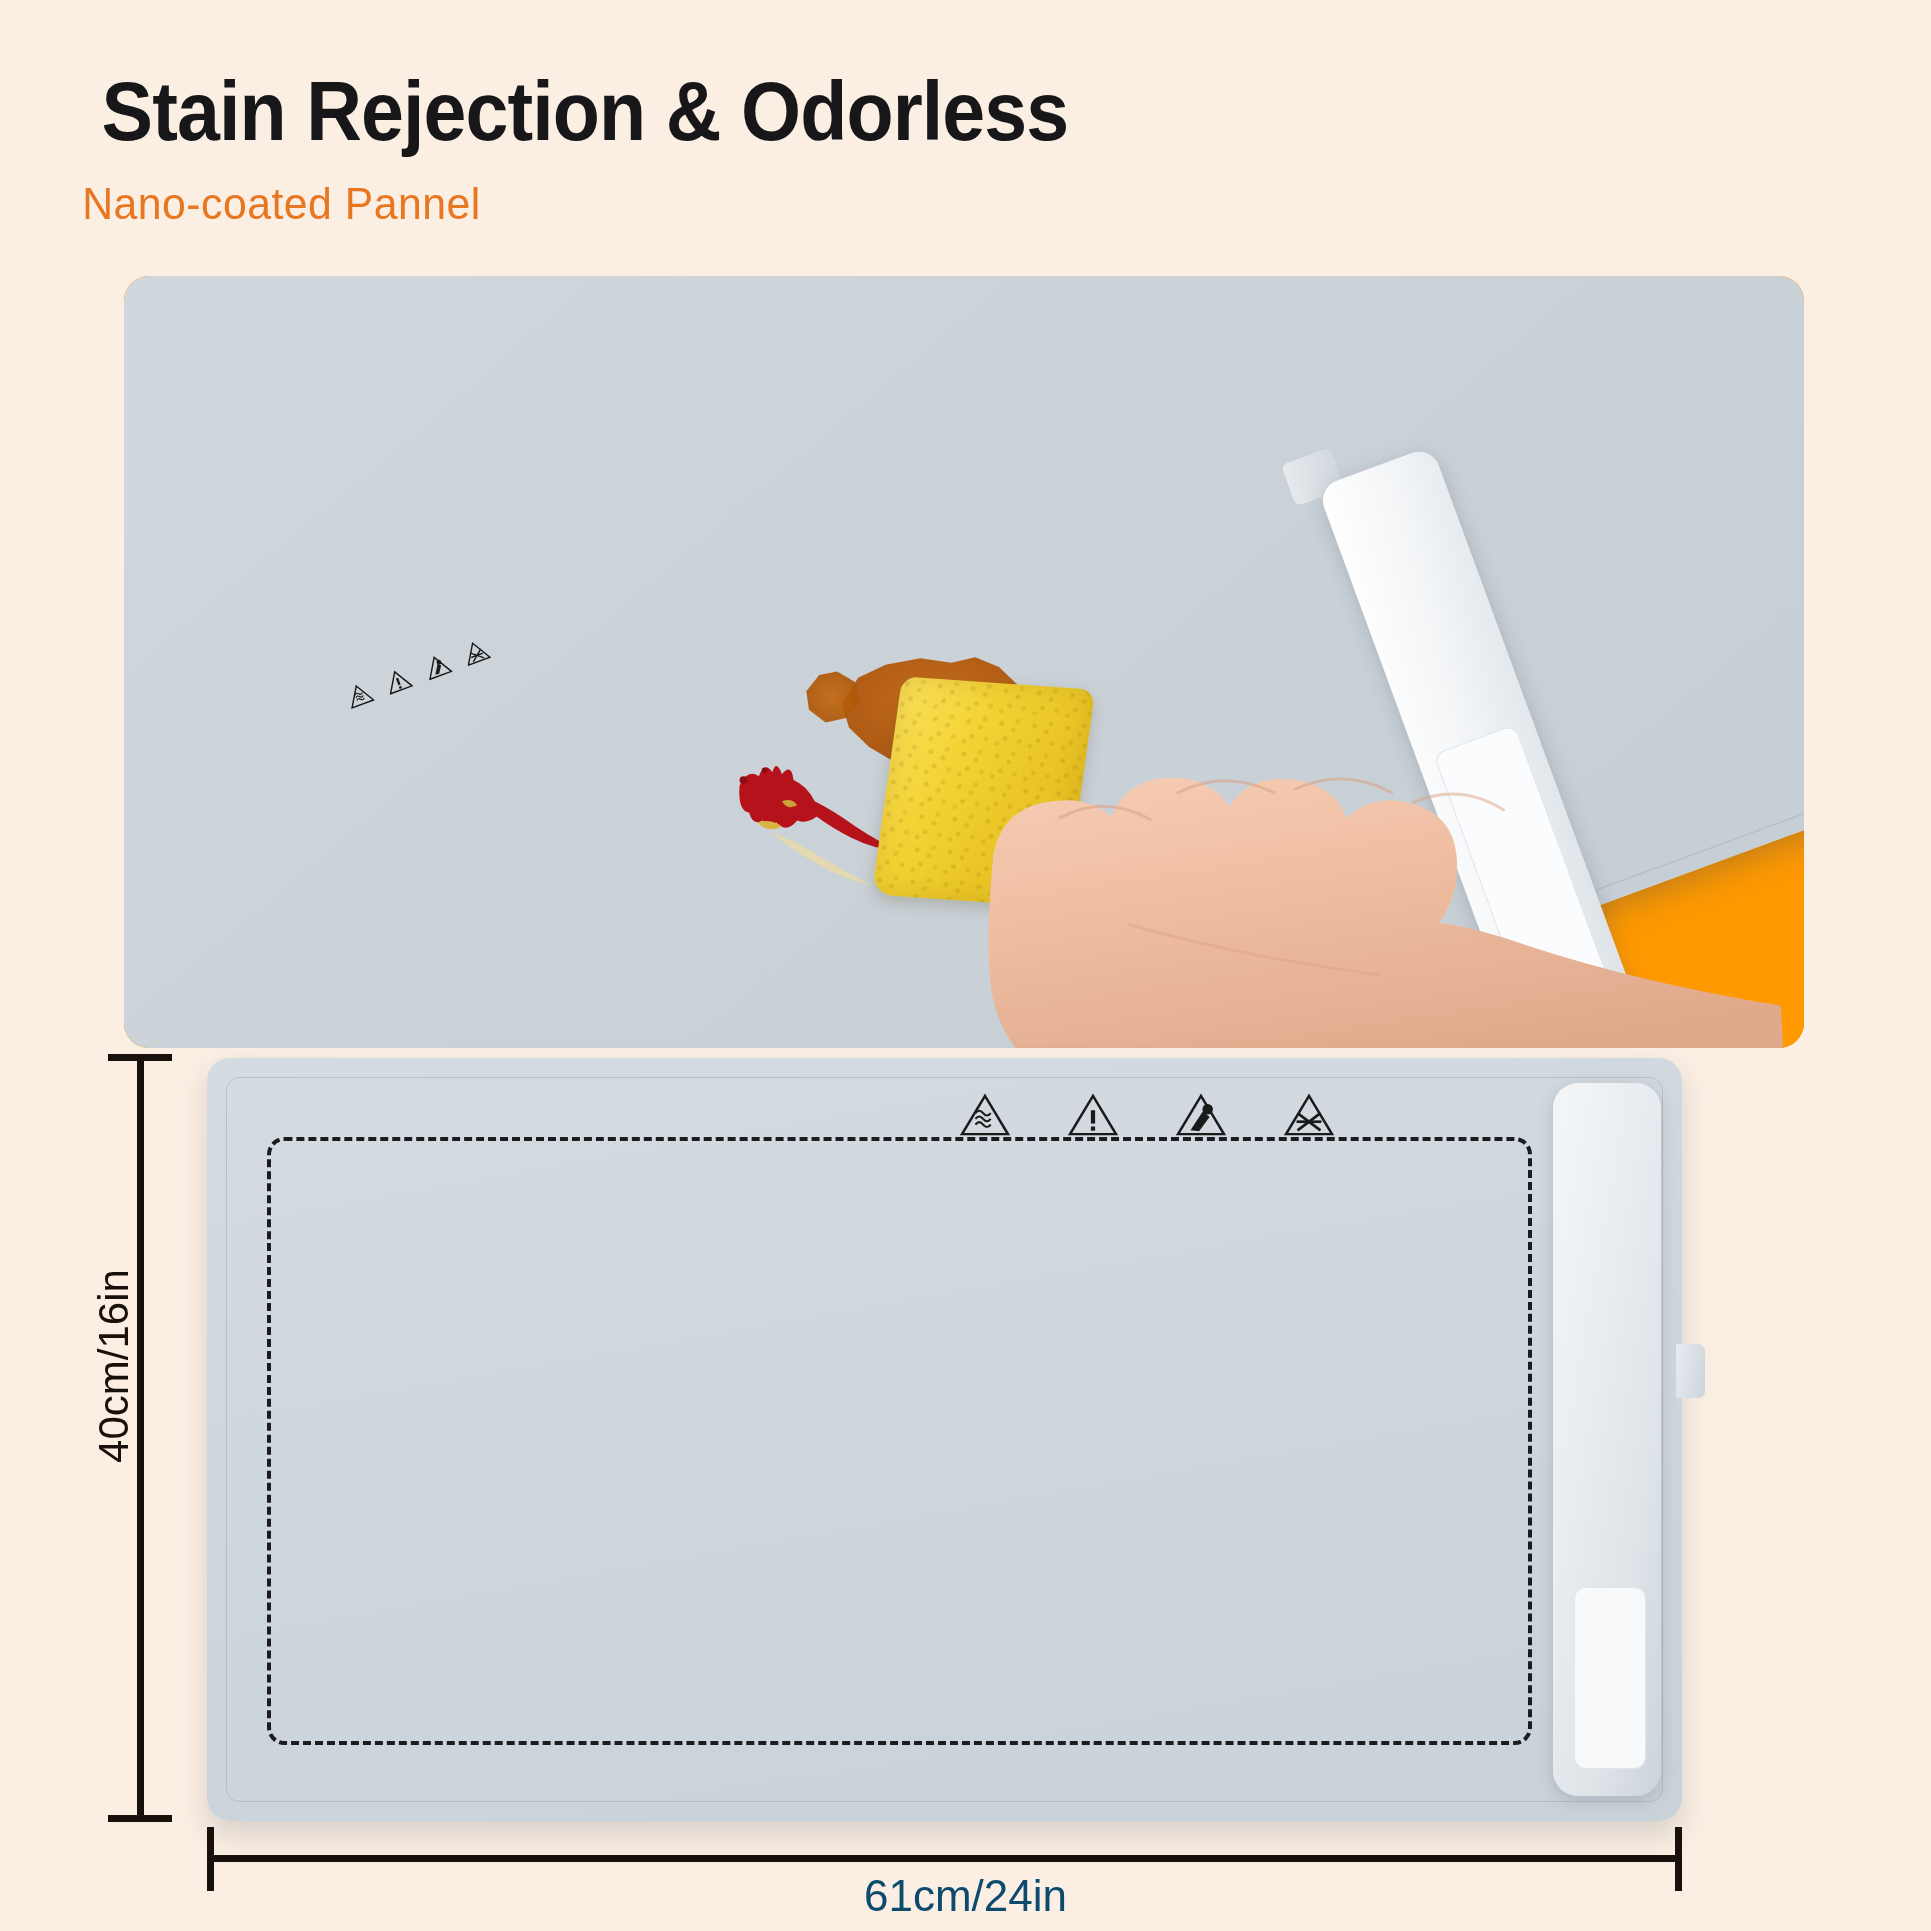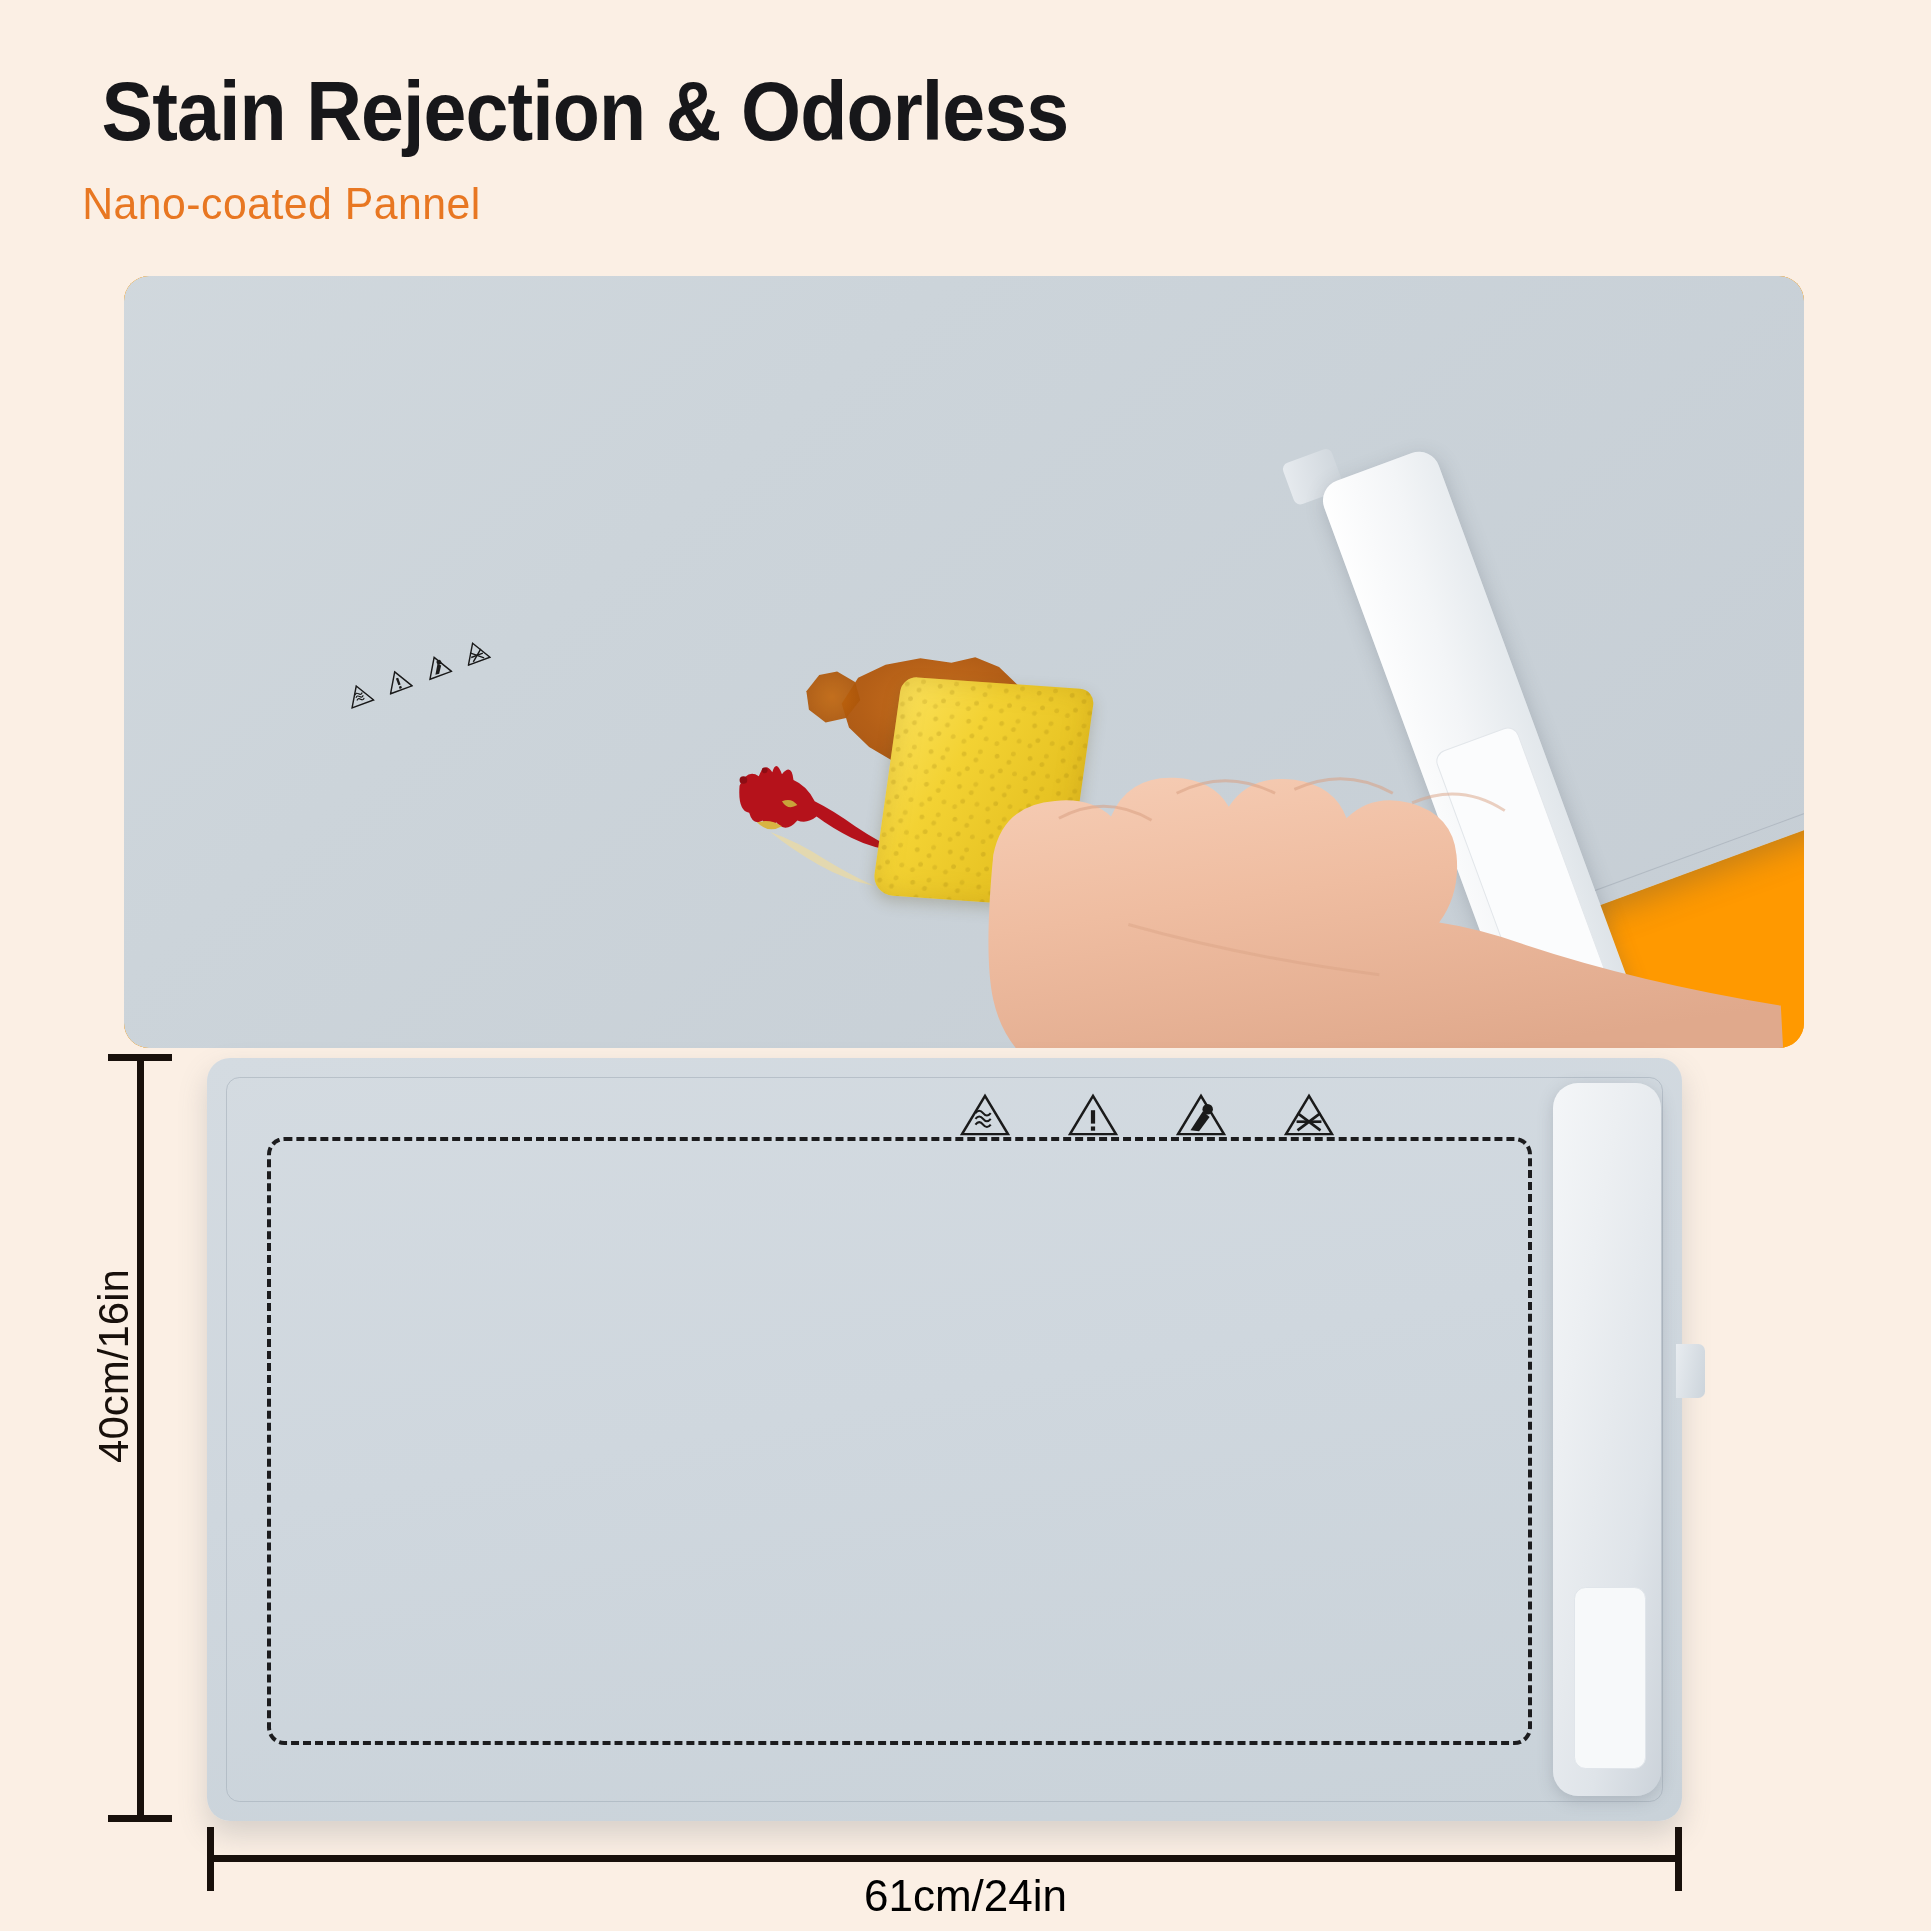--- a/index.html
+++ b/index.html
@@ -311,21 +311,21 @@
   #dim-cap-left { left: 207px; }
   #dim-cap-right { left: 1675px; }
 
   #dim-label-width {
     position: absolute;
     left: 0;
     top: 1871px;
     width: 1931px;
     text-align: center;
     font-size: 44px;
-    color: #000000;
+    color: #0c4a6e;
   }
 </style>
 </head>
 <body>
 
 <div id="header">
   <h1 id="title">Stain Rejection &amp; Odorless</h1>
   <p id="subtitle">Nano-coated Pannel</p>
 </div>
 

